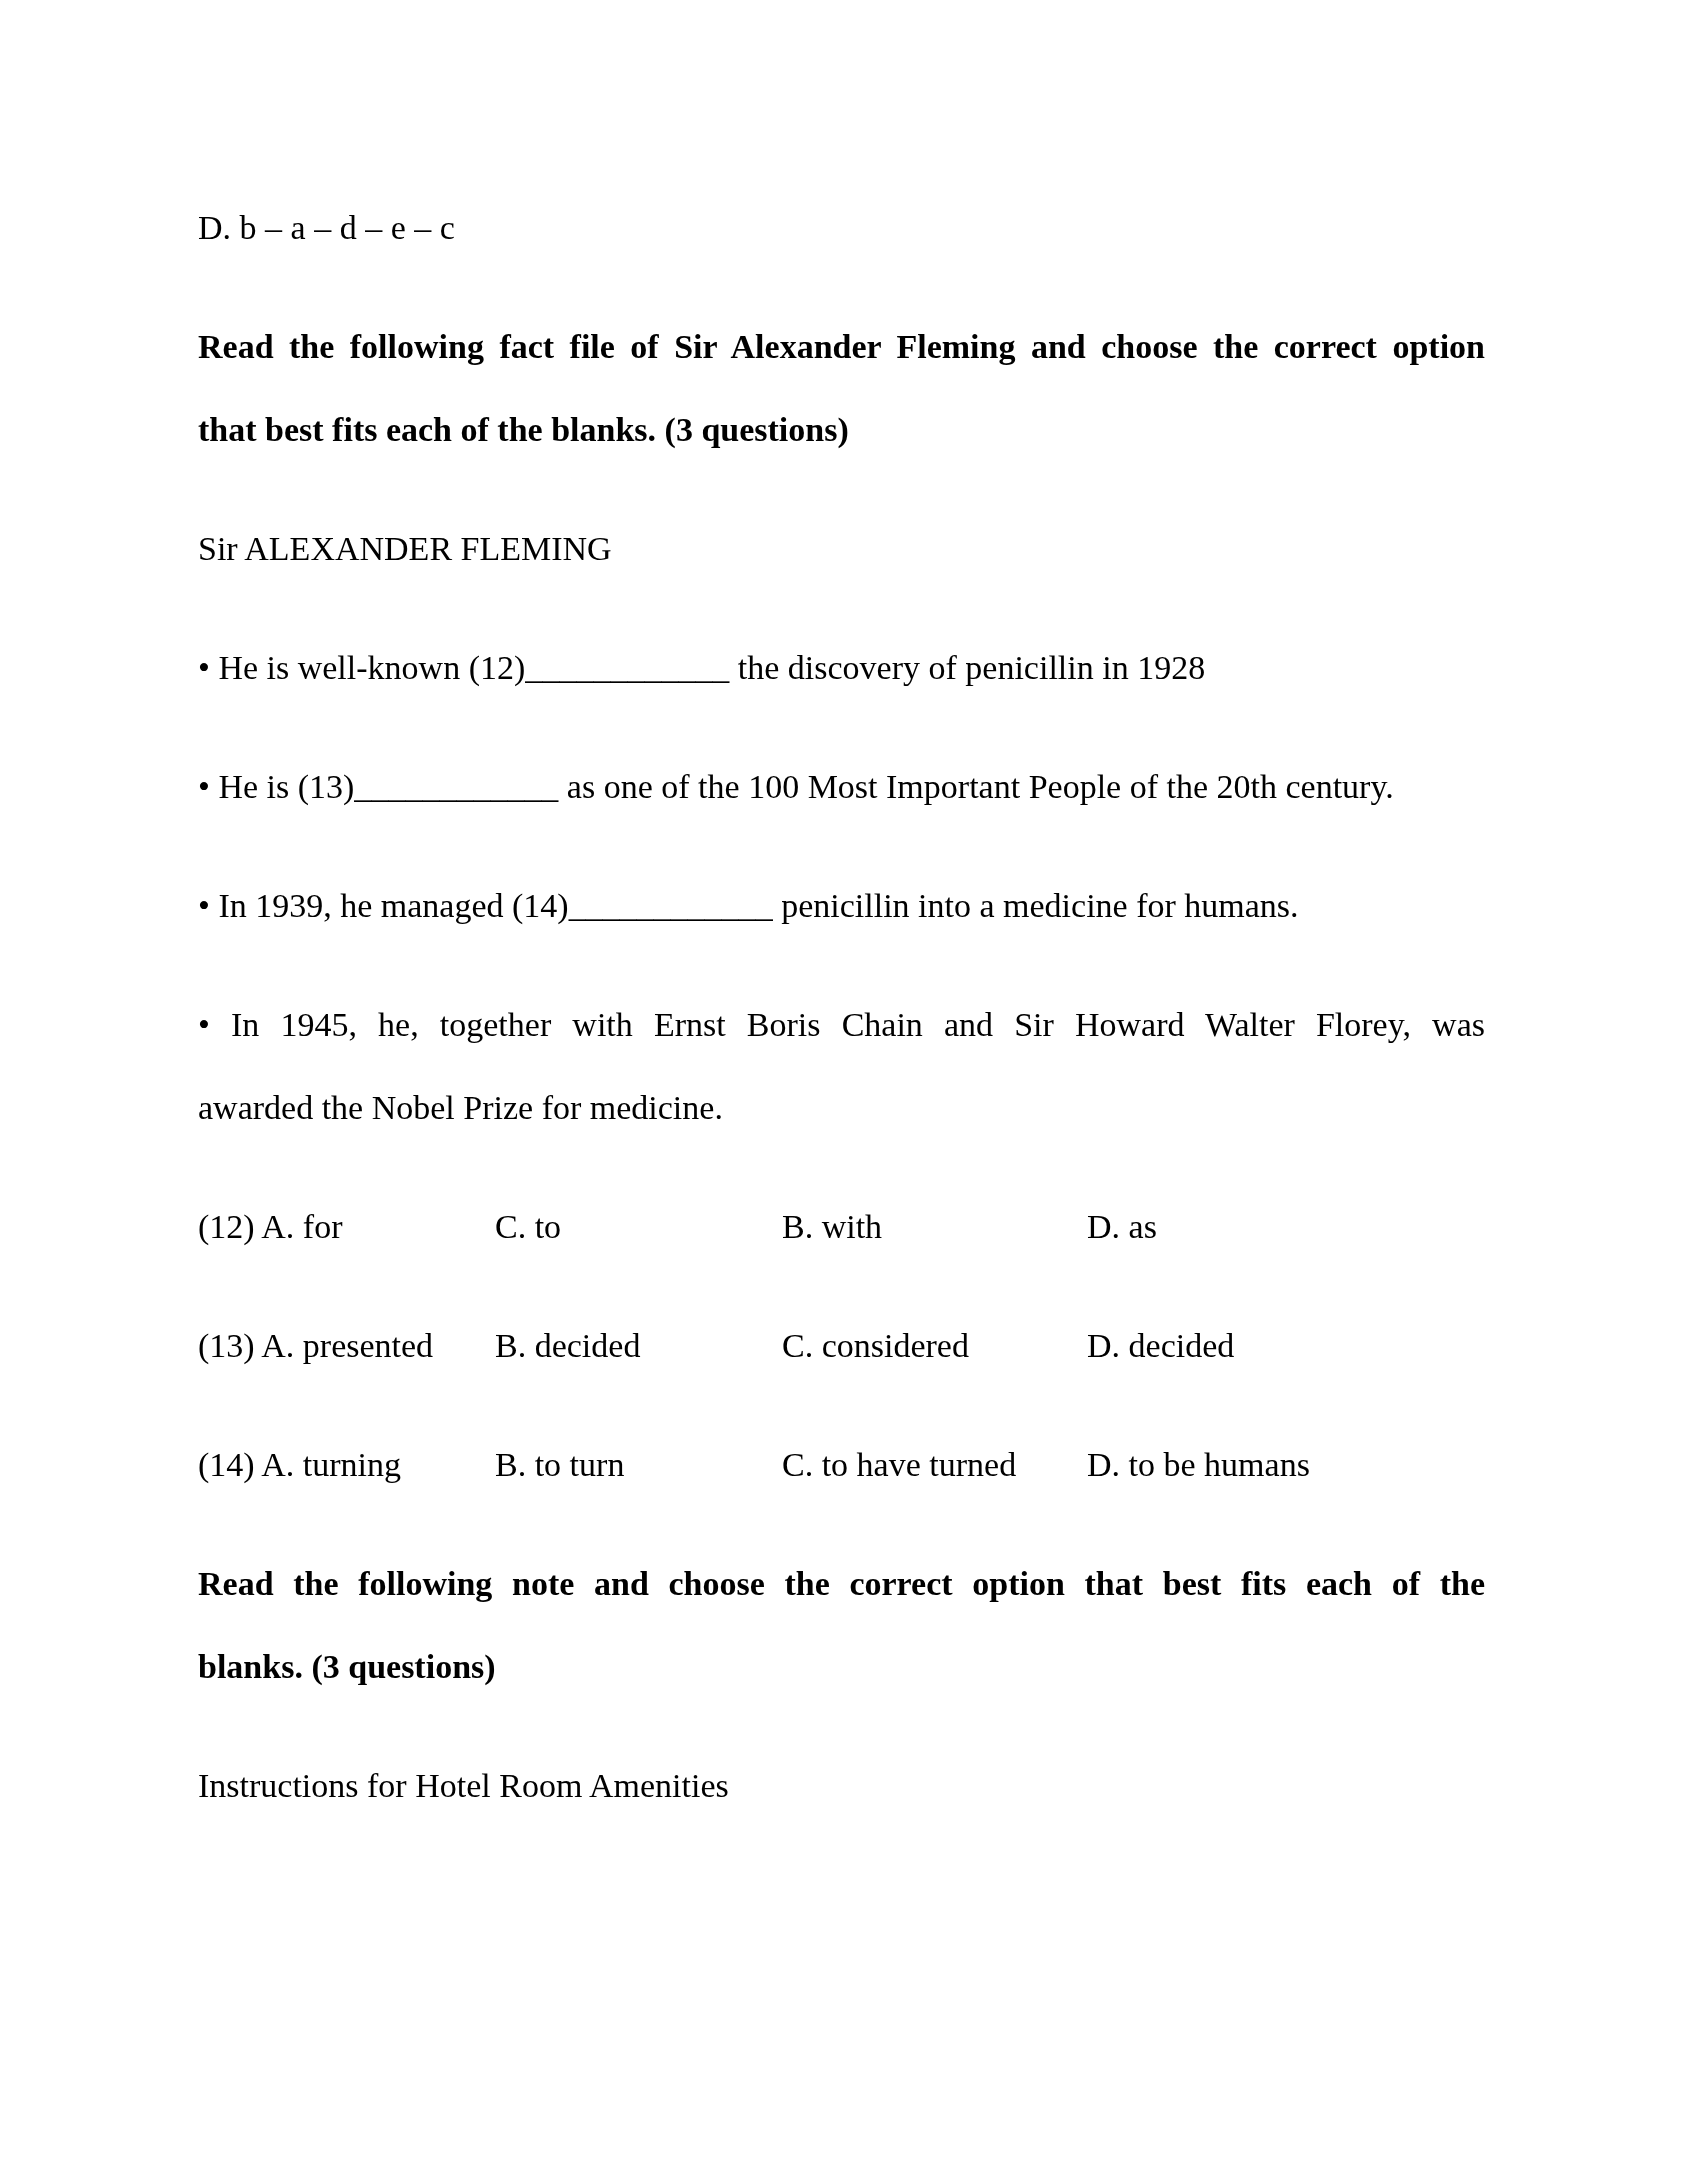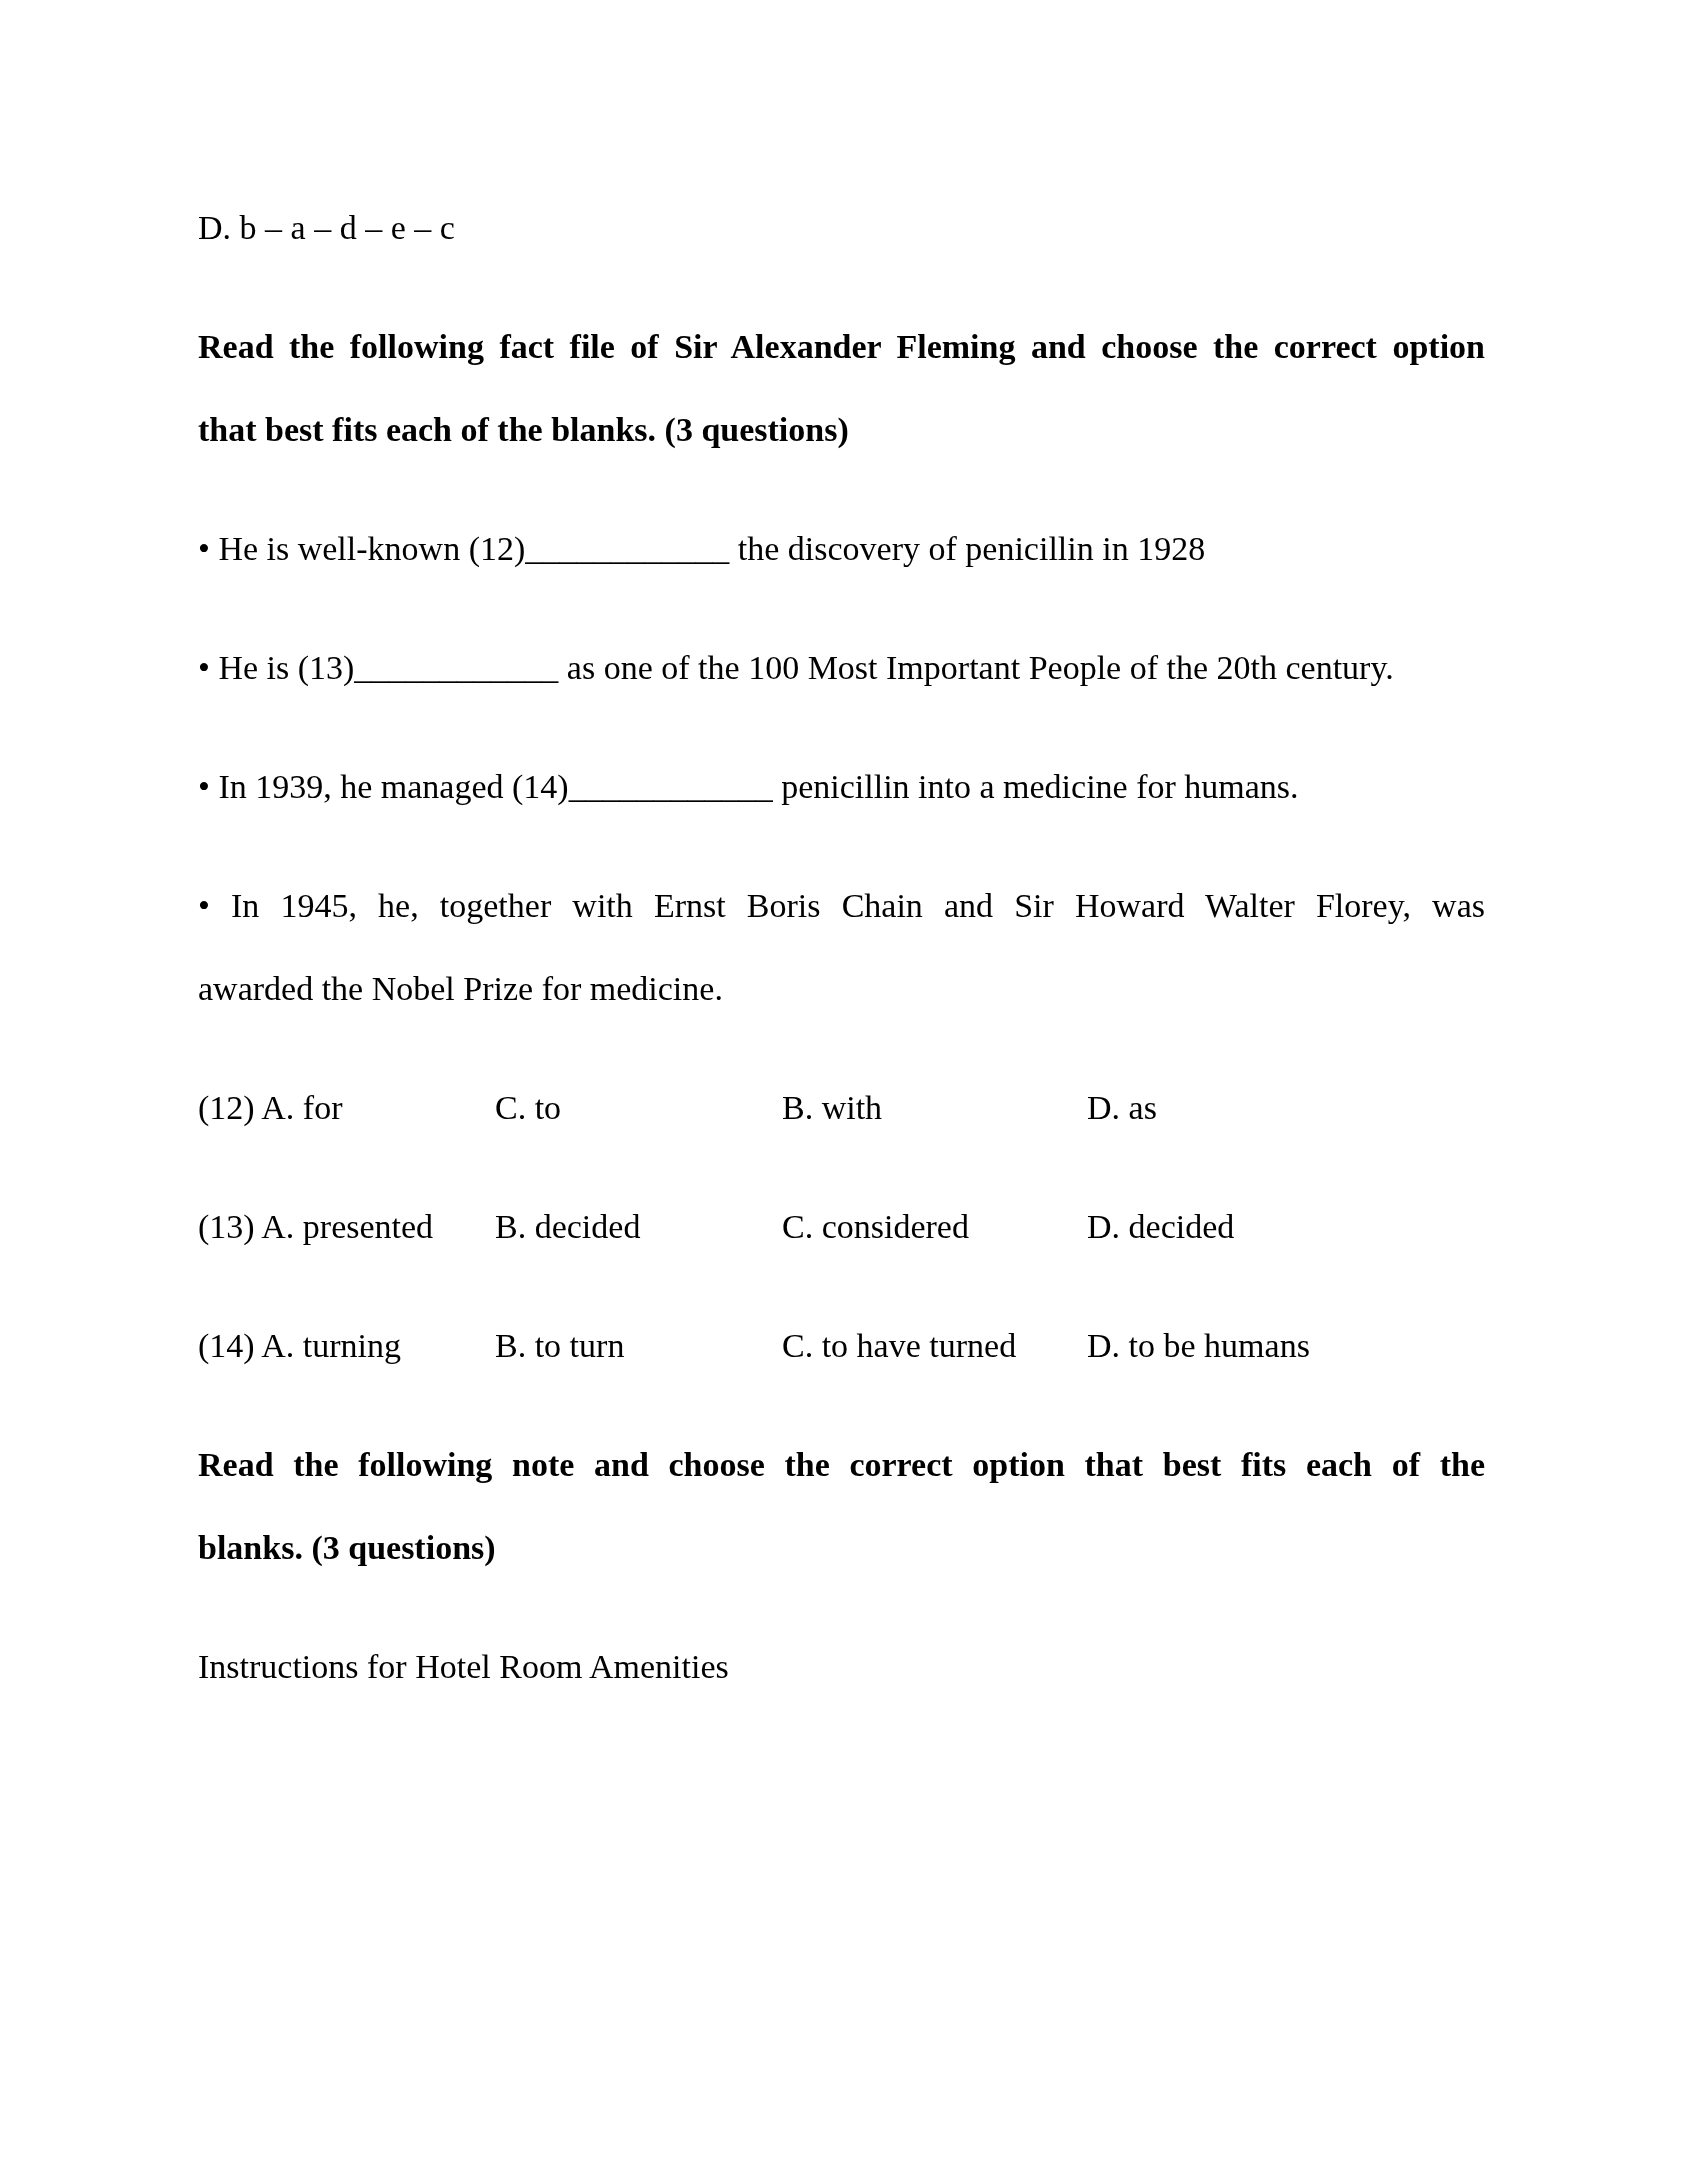--- a/index.html
+++ b/index.html
@@ -49,20 +49,23 @@
 
   <div class="para">
     <div class="ln">D. b – a – d – e – c</div>
   </div>
 
   <div class="para">
     <div class="ln bold stretch">Read the following fact file of Sir Alexander Fleming and choose the correct option</div>
     <div class="ln bold">that best fits each of the blanks. (3 questions)</div>
   </div>
 
+  <div class="para">
+    <div class="ln">Sir ALEXANDER FLEMING</div>
+  </div>
 
   <div class="para">
     <div class="ln">• He is well-known (12)____________ the discovery of penicillin in 1928</div>
   </div>
 
   <div class="para">
     <div class="ln">• He is (13)____________ as one of the 100 Most Important People of the 20th century.</div>
   </div>
 
   <div class="para">

